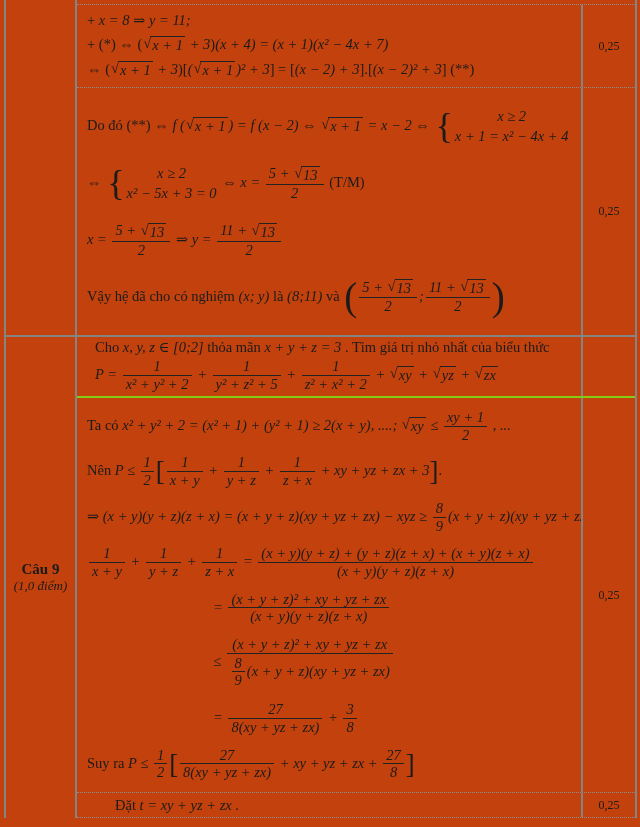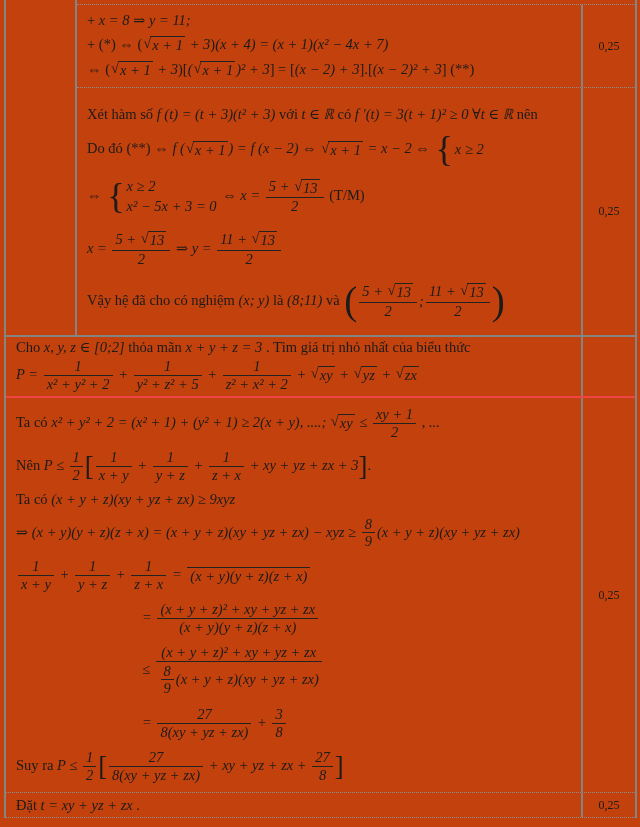--- a/index.html
+++ b/index.html
@@ -22,23 +22,23 @@
     text-align:center; flex:none;
   }
   .ltitle{font-weight:bold; font-size:15px;}
   .lpoints{font-style:italic; font-size:13px;}
   .rows{flex:1; display:flex; flex-direction:column; min-width:0;}
   .subrow{display:flex; box-sizing:border-box; overflow:hidden;}
   .sr-0-0{height:84px; margin-top:4px; border-top:1px dotted #8f8f8f;}
   .sr-0-1{flex:1;}
   .sr-1-0{height:61px;}
   .sr-1-1{height:395px;}
-  .sr-1-2{flex:1;}
+  .sr-1-2{flex:1;padding-left:28px;}
   .div-dotted{border-bottom:1px dotted #8f8f8f;}
-  .div-solid{border-bottom:2px solid #ef4444;}
+  .div-solid{border-bottom:2px solid #84cc16;padding-left:8px;}
   .cell{
     flex:1; min-width:0; padding:1px 6px 1px 10px; box-sizing:border-box;
     display:flex; flex-direction:column; justify-content:space-evenly;
     overflow:hidden; font-size:14.5px;
   }
   .score{
     width:54px; flex:none; border-left:2px solid #848484; box-sizing:border-box;
     display:flex; align-items:center; justify-content:center; font-size:12px;
   }
   .mline{white-space:nowrap;}
@@ -49,21 +49,21 @@
     vertical-align:middle; margin:1px 2px; line-height:1.15; text-align:center;
   }
   .num,.den{padding:0 3px; box-sizing:border-box; text-align:center;}
   .den{border-top:1px solid #222;}
   .sqrt{display:inline-flex; align-items:flex-start; vertical-align:middle; margin:0 1px;}
   .rsign{line-height:1.05;}
   .rbar{border-top:1px solid #222; line-height:1.2; padding:0 2px; margin-left:-1px;text-align:right;}
   .cases{display:inline-flex; align-items:center; vertical-align:middle; margin:0 2px;}
   .cbrace{font-size:2.5em; line-height:0.75; font-weight:300; margin-right:2px;}
   .ccol{display:inline-flex; flex-direction:column;}
-  .crow{line-height:1.35; white-space:nowrap;}
+  .crow{line-height:1.35; white-space:nowrap;text-align:center;}
   .bigp{display:inline-flex; align-items:center; vertical-align:middle; margin:0 1px;}
   .bpg{font-size:2.7em; line-height:0.75; font-weight:300;}
   .bpinner{display:inline-flex; align-items:center;}
   .bigb{font-size:1.85em; line-height:0.75; vertical-align:middle; font-weight:300;}
 </style>
 </head>
 <body>
 
 <div class="sheet">
   <div class="tbl" id="tbl">
@@ -82,31 +82,31 @@
                   <span class="rbar"><span class="it">x + 1</span></span>
                 </span><span class="it"> + 3</span><span class="rm">)[</span><span class="it">(</span><span class="sqrt">
                   <span class="rsign">√</span>
                   <span class="rbar"><span class="it">x + 1</span></span>
                 </span><span class="it">)² + 3</span><span class="rm">] = [</span><span class="it">(x − 2) + 3</span><span class="rm">].</span><span class="rm">[</span><span class="it">(x − 2)² + 3</span><span class="rm">]  (**)</span></div>
             </div>
             <div class="score">0,25</div>
           </div>
           <div class="subrow sr-0-1 div-none">
             <div class="cell">
-              <div class="mline"><span class="rm">Xét hàm số  </span><span class="it">f (t) = (t + 3)(t² + 3)</span><span class="rm">  với  </span><span class="it">t ∈ ℝ</span><span class="rm">  có  </span><span class="it">f ′(t) = 3(t + 1)² ≥ 0 ∀t ∈ ℝ</span><span class="rm">  nên</span></div>
               <div class="mline"><span class="rm">Do đó (**) ⇔ </span><span class="it">f (</span><span class="sqrt">
                   <span class="rsign">√</span>
                   <span class="rbar"><span class="it">x + 1</span></span>
                 </span><span class="it">) = f (x − 2) ⇔ </span><span class="sqrt">
                   <span class="rsign">√</span>
                   <span class="rbar"><span class="it">x + 1</span></span>
                 </span><span class="it"> = x − 2 ⇔ </span><span class="cases">
                   <span class="cbrace">{</span>
                   <span class="ccol">
                     <span class="crow"><span class="it">x ≥ 2</span></span>
+                    <span class="crow"><span class="it">x + 1 = x² − 4x + 4</span></span>
                   </span>
                 </span></div>
               <div class="mline"><span class="rm">⇔ </span><span class="cases">
                   <span class="cbrace">{</span>
                   <span class="ccol">
                     <span class="crow"><span class="it">x ≥ 2</span></span>
                     <span class="crow"><span class="it">x² − 5x + 3 = 0</span></span>
                   </span>
                 </span><span class="it"> ⇔ x = </span><span class="frac">
                   <span class="num"><span class="it">5 + </span><span class="sqrt">
@@ -148,20 +148,24 @@
                     </span>
                   </span>
                   <span class="bpg">)</span>
                 </span></div>
             </div>
             <div class="score">0,25</div>
           </div>
         </div>
       </div>
       <div class="qrow qrow-1">
+        <div class="label-cell">
+          <div class="ltitle">Câu 9</div>
+          <div class="lpoints">(1,0 điểm)</div>
+        </div>
         <div class="rows">
           <div class="subrow sr-1-0 div-solid">
             <div class="cell">
               <div class="mline"><span class="rm">Cho  </span><span class="it">x, y, z ∈ [0;2]</span><span class="rm">  thỏa mãn  </span><span class="it">x + y + z = 3</span><span class="rm"> . Tìm giá trị nhỏ nhất của biểu thức</span></div>
               <div class="mline"><span class="it">P = </span><span class="frac">
                   <span class="num"><span class="it">1</span></span>
                   <span class="den"><span class="it">x² + y² + 2</span></span>
                 </span><span class="it"> + </span><span class="frac">
                   <span class="num"><span class="it">1</span></span>
                   <span class="den"><span class="it">y² + z² + 5</span></span>
@@ -196,35 +200,35 @@
                 </span><span class="bigb">[</span><span class="frac">
                   <span class="num"><span class="it">1</span></span>
                   <span class="den"><span class="it">x + y</span></span>
                 </span><span class="it"> + </span><span class="frac">
                   <span class="num"><span class="it">1</span></span>
                   <span class="den"><span class="it">y + z</span></span>
                 </span><span class="it"> + </span><span class="frac">
                   <span class="num"><span class="it">1</span></span>
                   <span class="den"><span class="it">z + x</span></span>
                 </span><span class="it"> + xy + yz + zx + 3</span><span class="bigb">]</span><span class="rm">.</span></div>
-              <div class="mline"><span class="rm">Ta có  </span><span class="it">(x + y + z)(xy + yz + zx) ≥ 9xyz</span></div>
               <div class="mline"><span class="it">⇒ (x + y)(y + z)(z + x) = (x + y + z)(xy + yz + zx) − xyz ≥ </span><span class="frac">
                   <span class="num"><span class="it">8</span></span>
                   <span class="den"><span class="it">9</span></span>
                 </span><span class="it">(x + y + z)(xy + yz + zx)</span></div>
               <div class="mline"><span class="frac">
                   <span class="num"><span class="it">1</span></span>
                   <span class="den"><span class="it">x + y</span></span>
                 </span><span class="it"> + </span><span class="frac">
                   <span class="num"><span class="it">1</span></span>
                   <span class="den"><span class="it">y + z</span></span>
                 </span><span class="it"> + </span><span class="frac">
                   <span class="num"><span class="it">1</span></span>
                   <span class="den"><span class="it">z + x</span></span>
                 </span><span class="it"> = </span><span class="frac">
+                  <span class="num"><span class="it">(x + y)(y + z) + (y + z)(z + x) + (x + y)(z + x)</span></span>
                   <span class="den"><span class="it">(x + y)(y + z)(z + x)</span></span>
                 </span></div>
               <div class="mline" style="margin-left: 126px;"><span class="it">= </span><span class="frac">
                   <span class="num"><span class="it">(x + y + z)² + xy + yz + zx</span></span>
                   <span class="den"><span class="it">(x + y)(y + z)(z + x)</span></span>
                 </span></div>
               <div class="mline" style="margin-left: 126px;"><span class="it">≤ </span><span class="frac">
                   <span class="num"><span class="it">(x + y + z)² + xy + yz + zx</span></span>
                   <span class="den"><span class="frac">
                       <span class="num"><span class="it">8</span></span>

